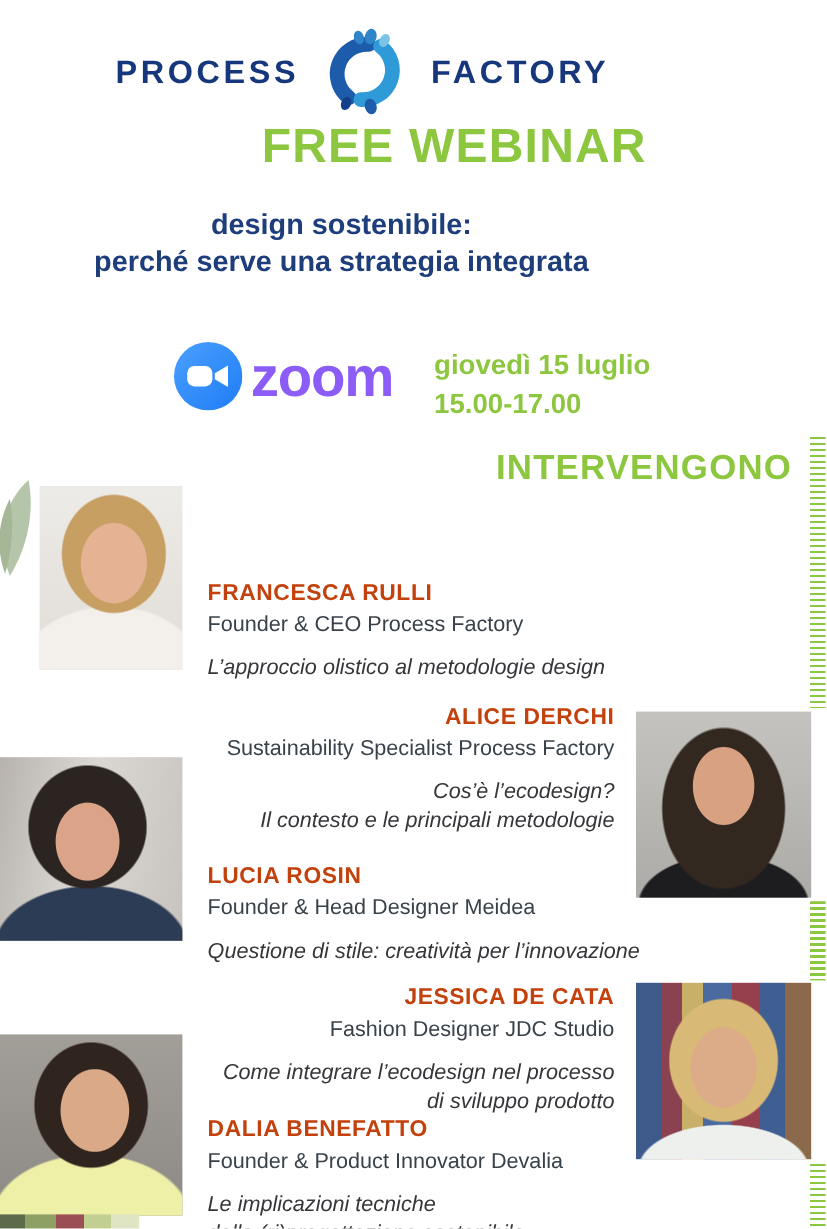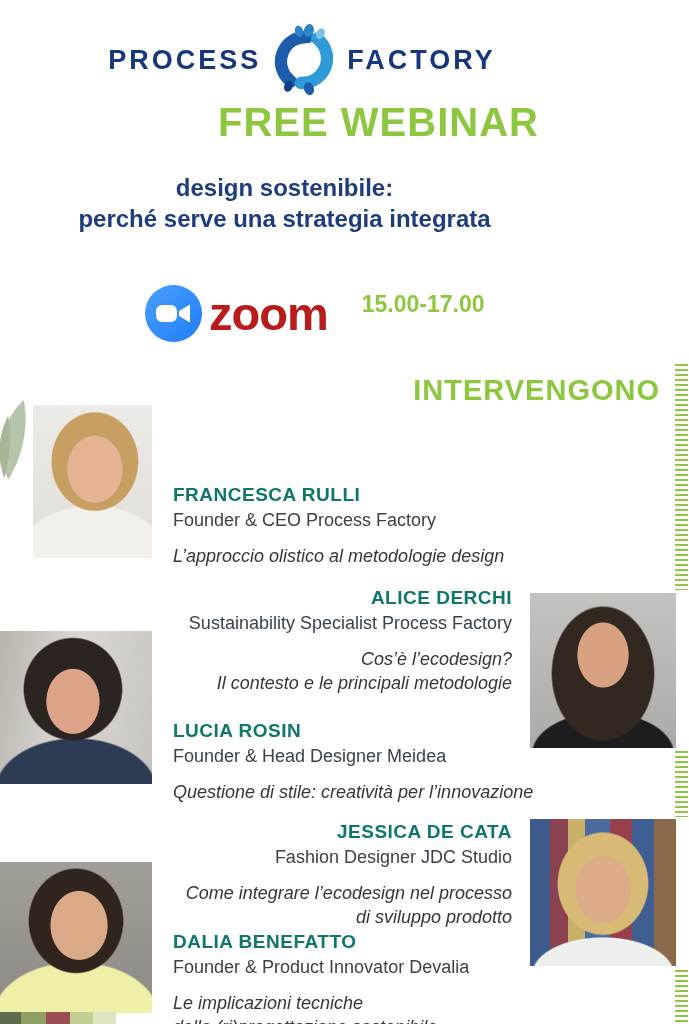--- a/index.html
+++ b/index.html
@@ -4,21 +4,21 @@
 <style>
   html,body{margin:0;padding:0;background:#ffffff;}
   .page{
     position:relative;width:689px;height:1024px;margin:0 auto;
     background:#ffffff;overflow:hidden;
     font-family:"Liberation Sans","DejaVu Sans",sans-serif;
   }
   
   .logo-row{
     position:absolute;top:18px;left:0;width:604px;height:84px;
-    display:flex;align-items:center;justify-content:center;gap:2px;
+    display:flex;align-items:center;justify-content:center;gap:14px;
   }
   .brand-word{
     font-size:27px;font-weight:800;letter-spacing:3px;color:#17377d;
   }
   .globe-icon{width:82px;height:78px;flex:0 0 auto;}
   .free-webinar{
     position:absolute;top:100px;left:0;width:689px;
     text-align:center;font-size:40px;font-weight:800;letter-spacing:1px;
     color:#8dc63f;
     padding-left:34px;
@@ -29,21 +29,21 @@
     color:#1e3d7b;
   }
   
   .zoom-row{
     position:absolute;top:285px;left:145px;
     display:flex;align-items:flex-start;gap:34px;
   }
   .zoom-logo{display:flex;align-items:center;gap:7px;}
   .zoom-circle{width:57px;height:57px;}
   .zoom-word{
-    font-size:47px;font-weight:600;letter-spacing:-1px;color:#b91c1c;
+    font-size:47px;font-weight:600;letter-spacing:-1px;color:#8b5cf6;
     line-height:57px;
   }
   .schedule{
     padding-top:3px;
     font-size:23px;font-weight:800;line-height:32px;color:#8dc63f;
   }
   
   .intervengono{
     position:absolute;top:374px;right:29px;
     font-size:29px;font-weight:800;letter-spacing:1px;color:#8dc63f;
@@ -104,21 +104,21 @@
   }
   .ph-strip{
     left:0px;top:1012px;width:116px;height:12px;
     background:linear-gradient(90deg,#5c6b4a 0 18%,#8fa065 18% 40%,
       #9c4e55 40% 60%,#c2cf92 60% 80%,#dfe5c2 80%);
   }
   
   .speaker{position:absolute;}
   .align-left{text-align:left;}
   .align-right{text-align:right;}
-  .sp-name{font-size:19px;font-weight:700;letter-spacing:.5px;color:#0f766e;}
+  .sp-name{font-size:19px;font-weight:700;letter-spacing:.5px;color:#c2410c;}
   .sp-role{margin-top:4px;font-size:18px;color:#39424a;}
   .sp-talk{margin-top:13px;font-size:18px;font-style:italic;color:#36363a;line-height:24px;}
   .sp1{left:173px;top:484px;width:480px;}
   .sp2{right:177px;top:587px;width:500px;}
   .sp3{left:173px;top:720px;width:480px;}
   .sp4{right:177px;top:821px;width:520px;}
   .sp5{left:173px;top:931px;width:480px;}
 </style>
 </head>
 <body>
@@ -155,20 +155,21 @@
             <stop offset="1" stop-color="#1f7df5"></stop>
           </linearGradient>
         </defs>
         <circle cx="28.5" cy="28.5" r="28.5" fill="url(#zg)"></circle>
         <rect x="11" y="20" width="21" height="17" rx="6" fill="#ffffff"></rect>
         <path d="M34 26 L45 19.5 L45 37.5 L34 31 Z" fill="#ffffff"></path>
       </svg>
       <span class="zoom-word">zoom</span>
     </div>
     <div class="schedule">
+      <div>giovedì 15 luglio</div>
       <div>15.00-17.00</div>
     </div>
   </div>
 
   <div class="intervengono">INTERVENGONO</div>
 
   <div class="ladder ladder-1"></div>
   <div class="ladder ladder-2"></div>
   <div class="ladder ladder-3"></div>
 

